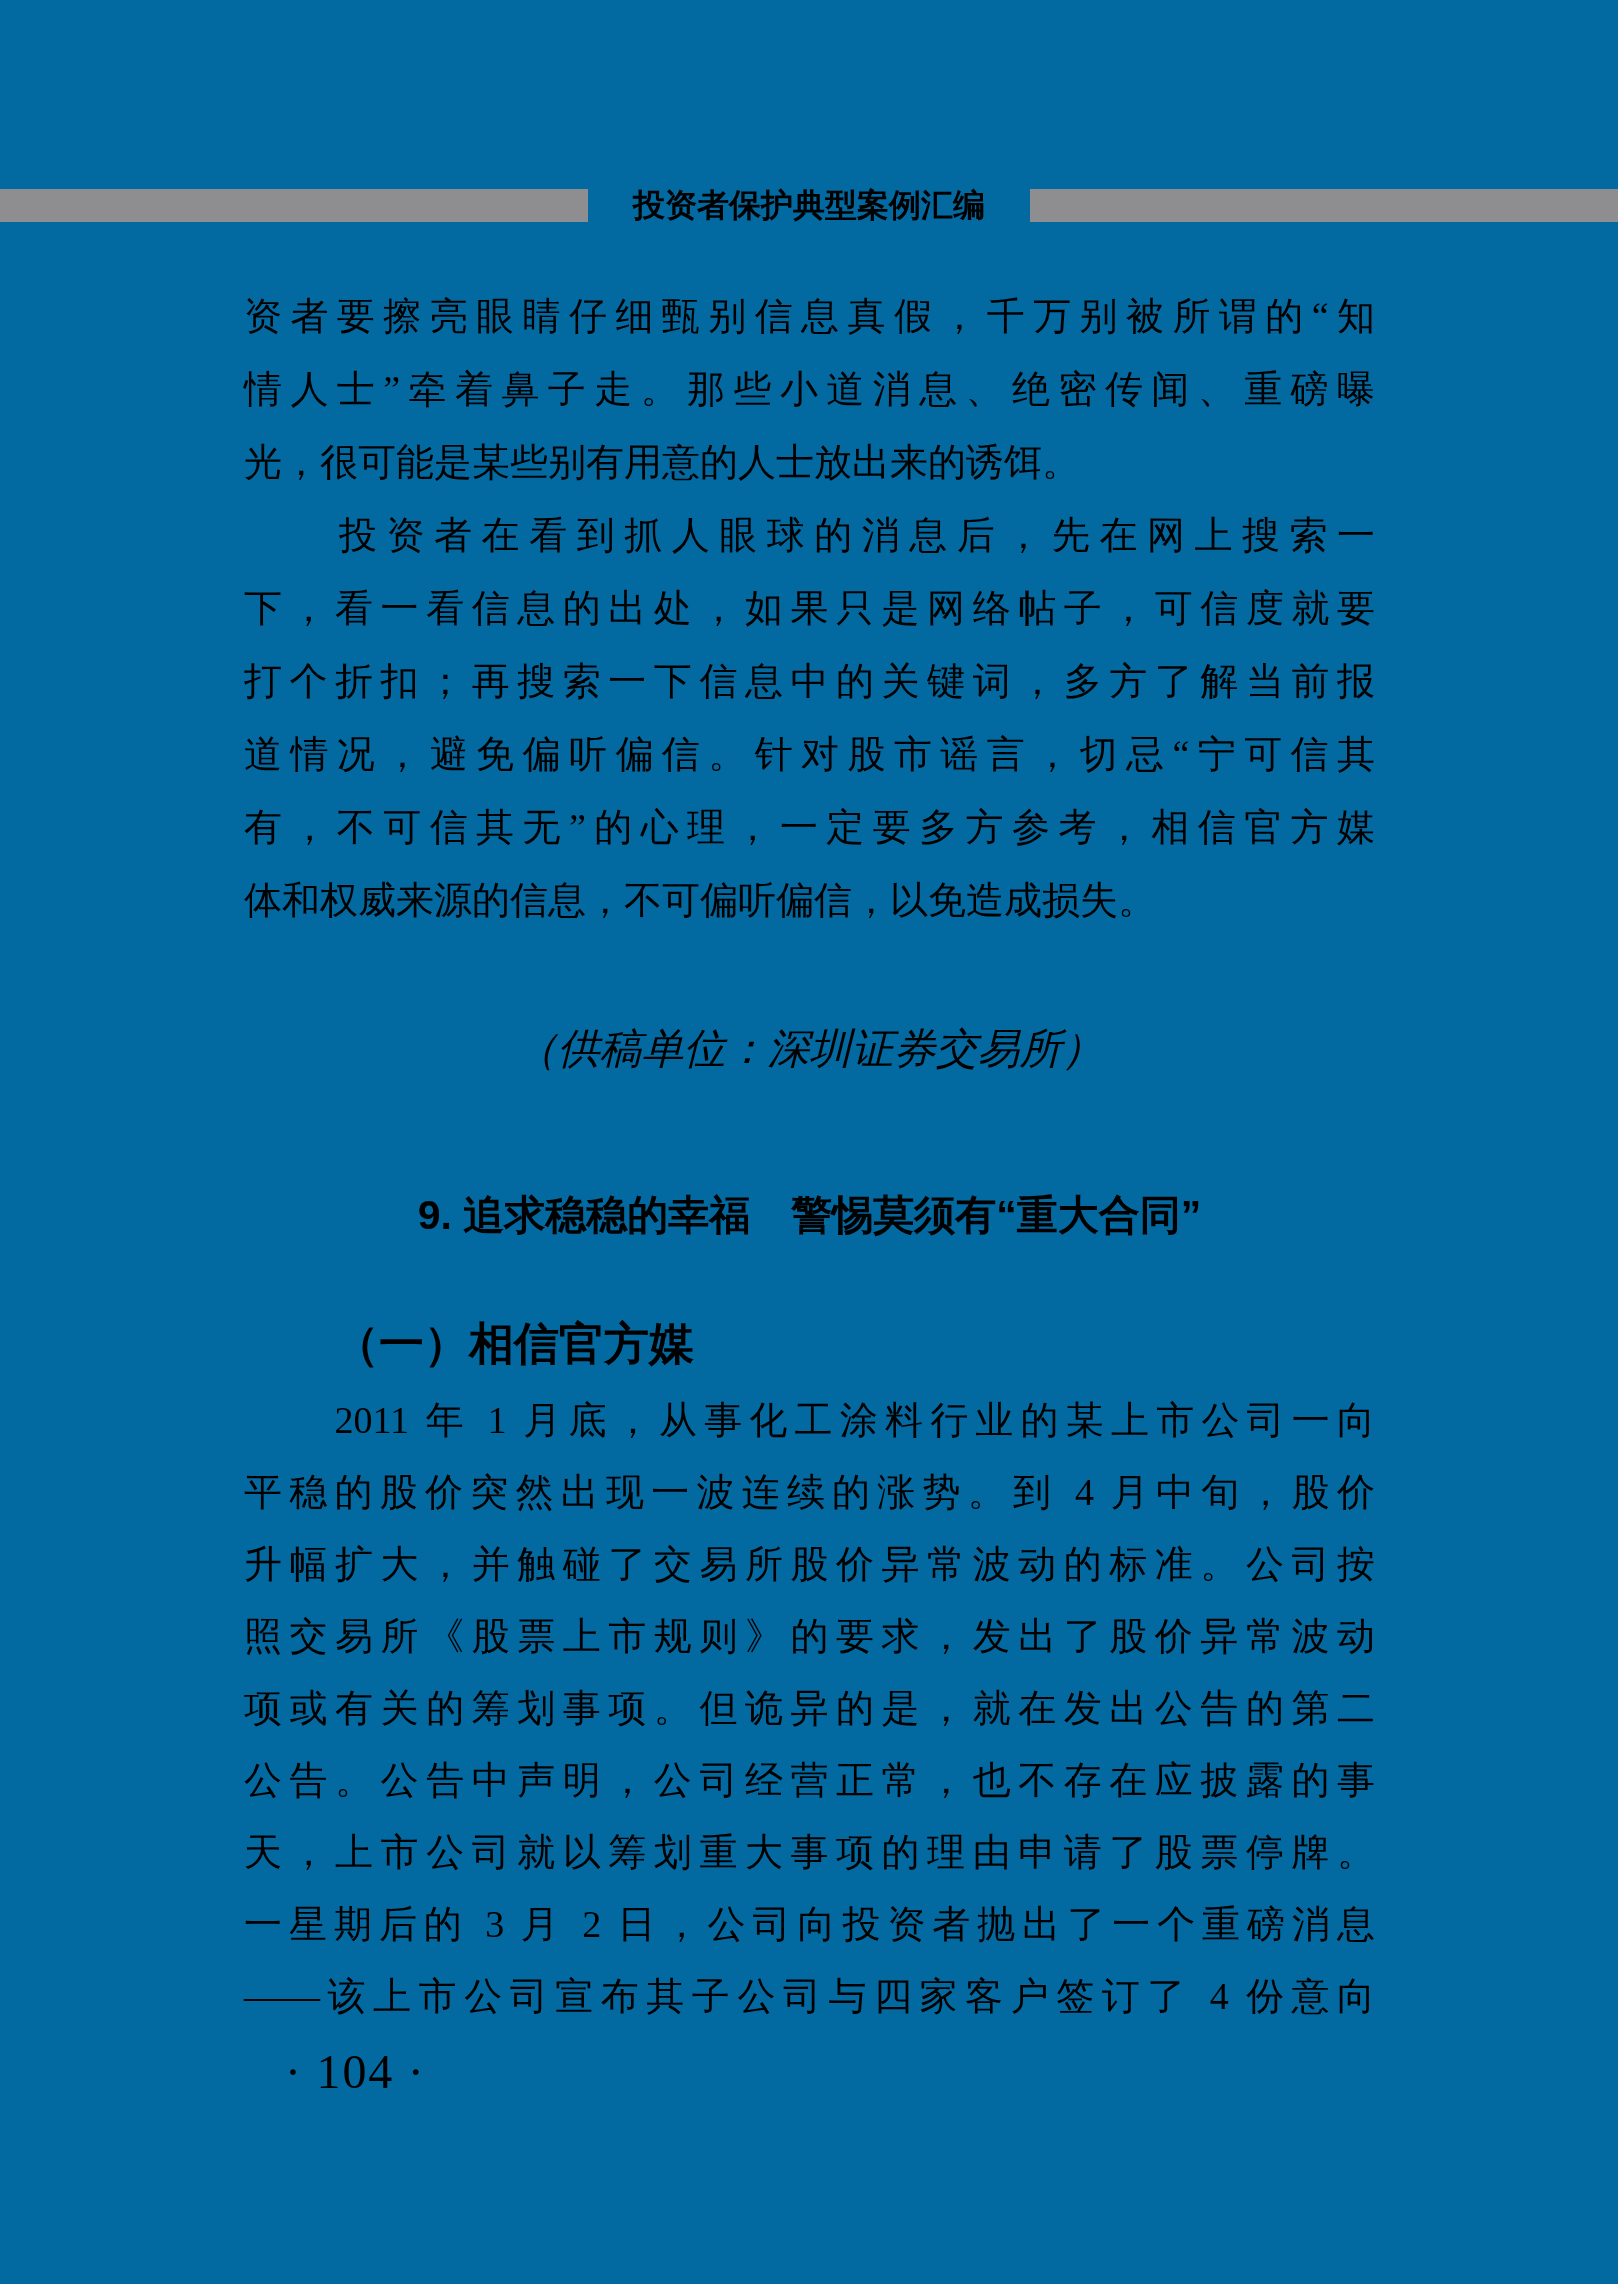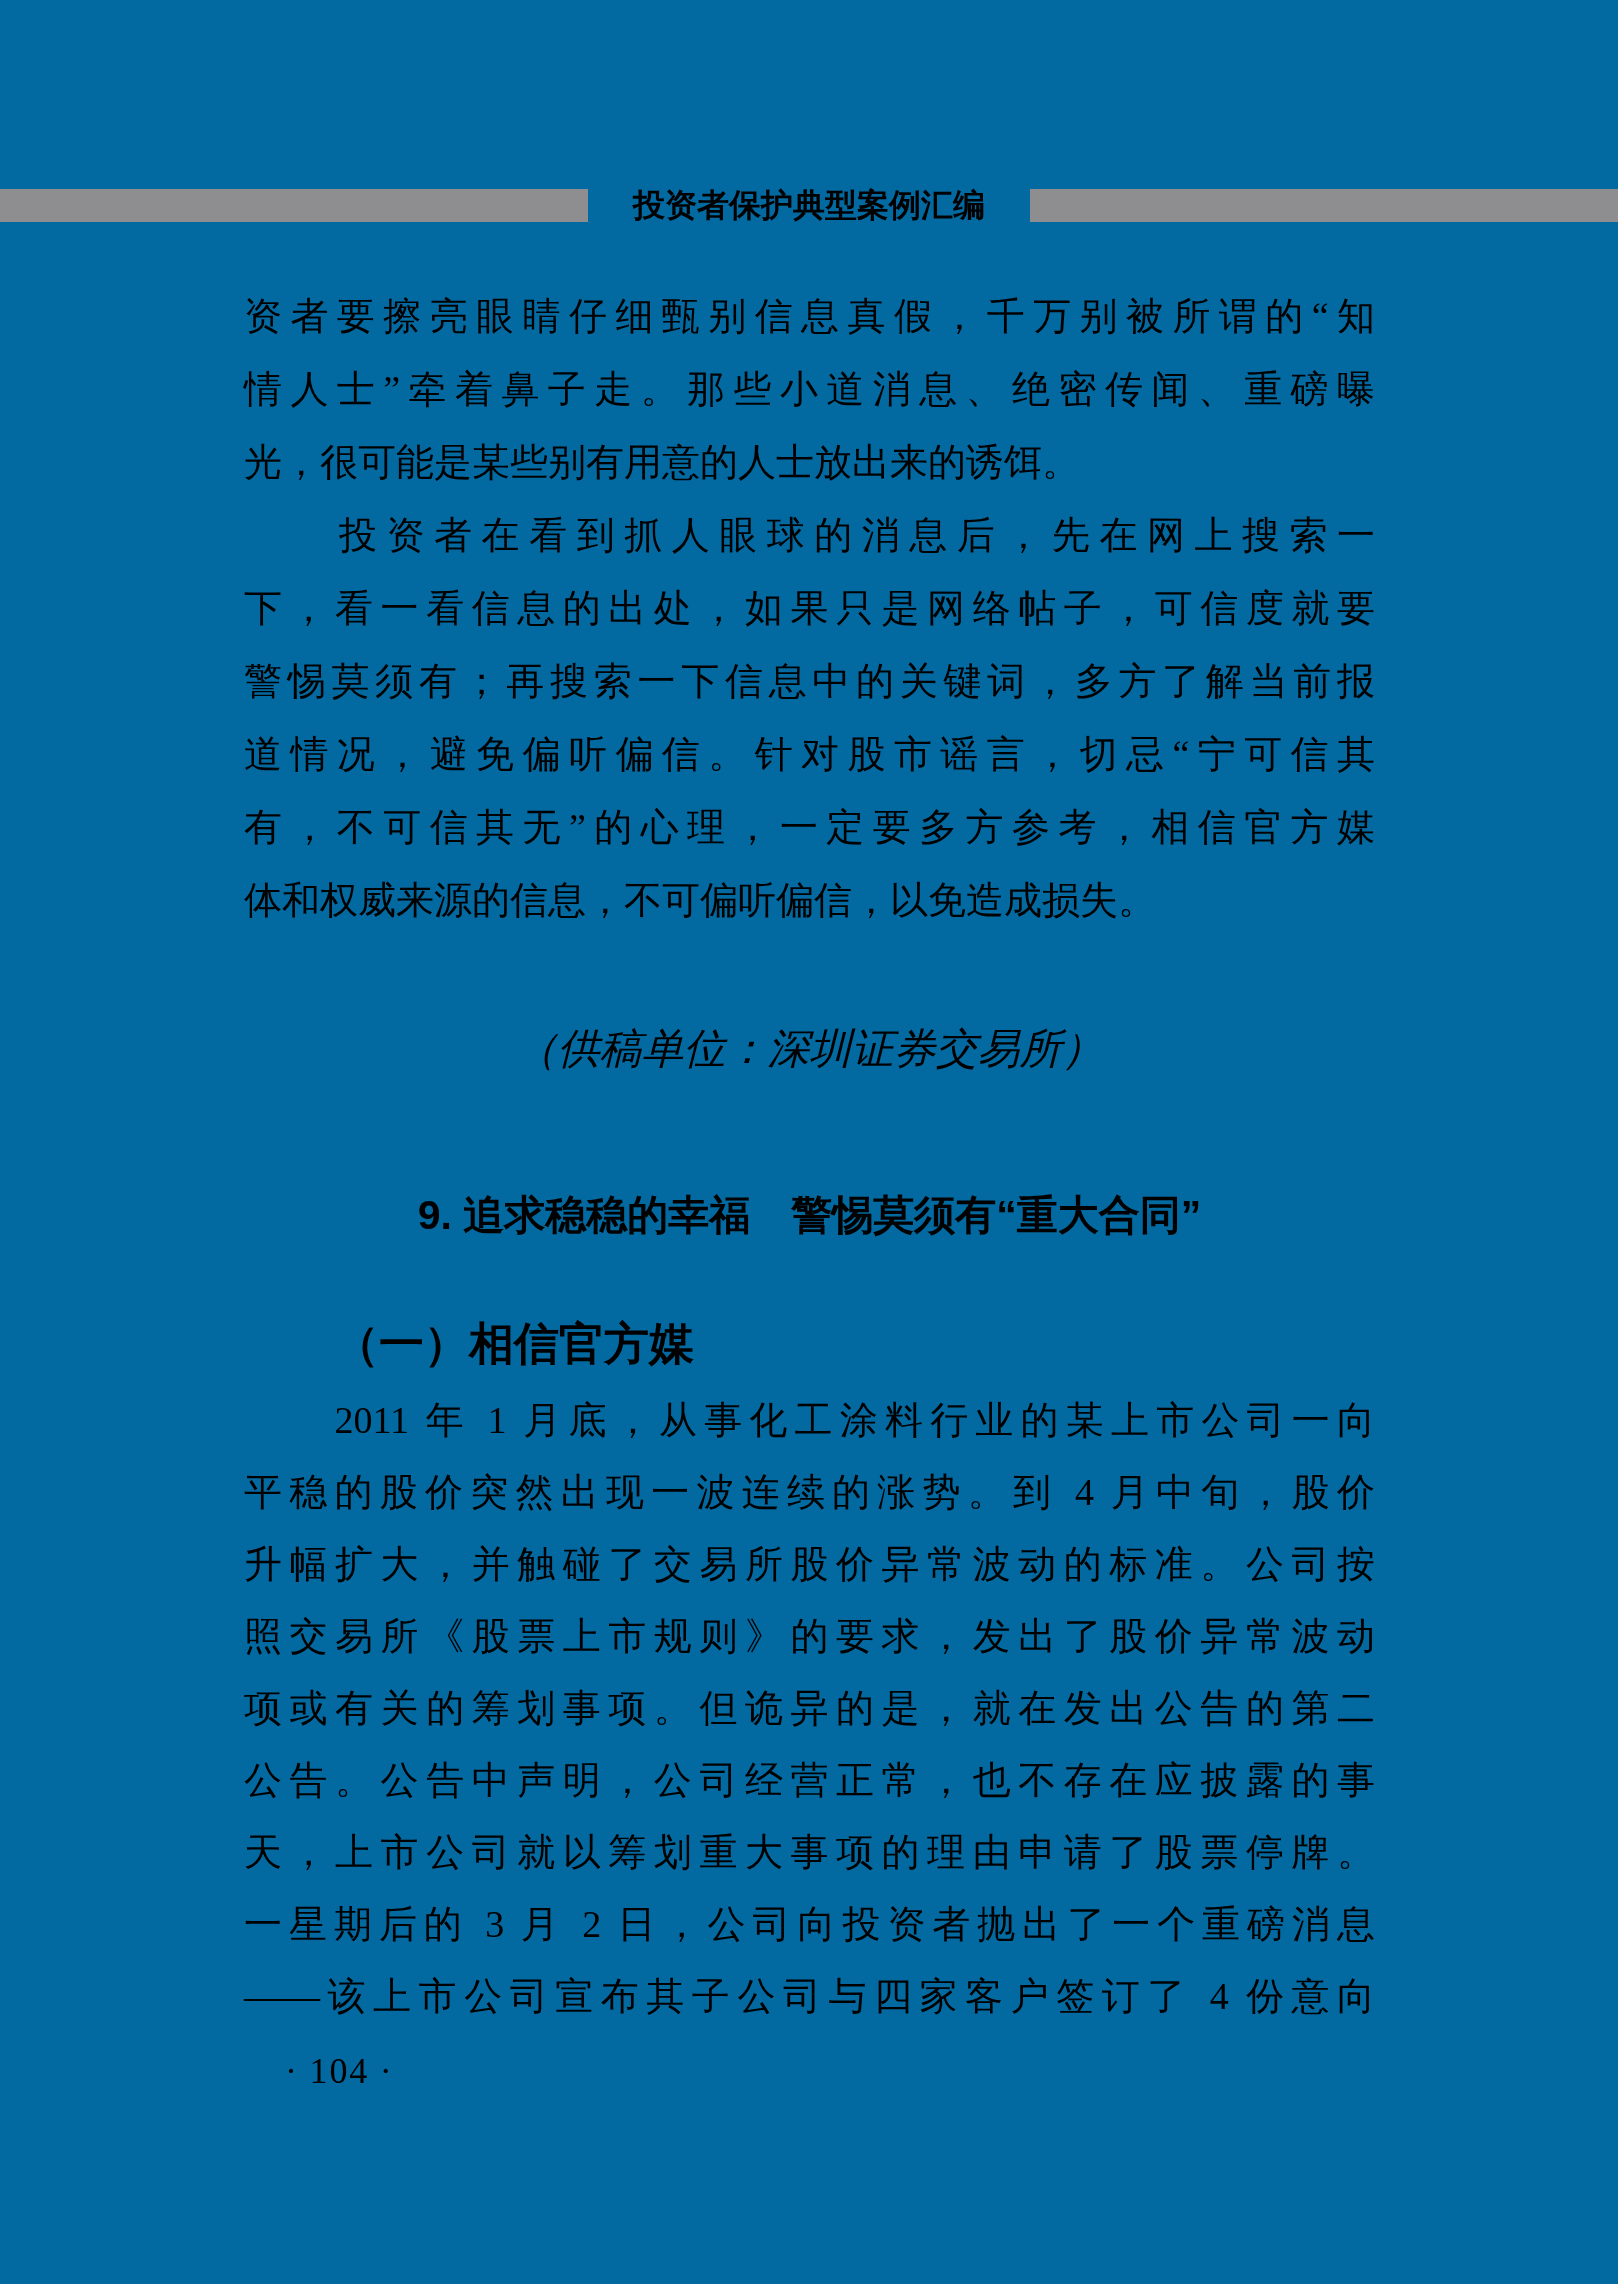--- a/index.html
+++ b/index.html
@@ -101,21 +101,21 @@
     font-family: "Liberation Serif", serif;
     font-weight: bold;
     font-size: 45px;
     white-space: nowrap;
   }
 
   .page-number {
     position: absolute;
     top: 2050px;
     left: 285px;
-    font-size: 36px;
+    font-size: 48px;
     line-height: 43px;
     letter-spacing: 1.8px;
     white-space: nowrap;
   }
 </style>
 </head>
 <body>
 
 <div class="page" style="background: #0369a1; color: rgb(0, 0, 0);">
 
@@ -127,21 +127,21 @@
 
   <div class="textcol" id="block-1">
     <div class="para">
         <div class="tline">资者要擦亮眼睛仔细甄别信息真假，千万别被所谓的“知</div>
         <div class="tline">情人士”牵着鼻子走。那些小道消息、绝密传闻、重磅曝</div>
         <div class="tline">光，很可能是某些别有用意的人士放出来的诱饵。</div>
       </div>
     <div class="para">
         <div class="tline">　　投资者在看到抓人眼球的消息后，先在网上搜索一</div>
         <div class="tline">下，看一看信息的出处，如果只是网络帖子，可信度就要</div>
-        <div class="tline">警惕莫须有；再搜索一下信息中的关键词，多方了解当前报</div>
+        <div class="tline">打个折扣；再搜索一下信息中的关键词，多方了解当前报</div>
         <div class="tline">道情况，避免偏听偏信。针对股市谣言，切忌“宁可信其</div>
         <div class="tline">有，不可信其无”的心理，一定要多方参考，相信官方媒</div>
         <div class="tline">体和权威来源的信息，不可偏听偏信，以免造成损失。</div>
       </div>
   </div>
 
   <div class="attribution">（供稿单位：深圳证券交易所）</div>
 
   <h2 class="section-heading">9. 追求稳稳的幸福　警惕莫须有“重大合同”</h2>
 

